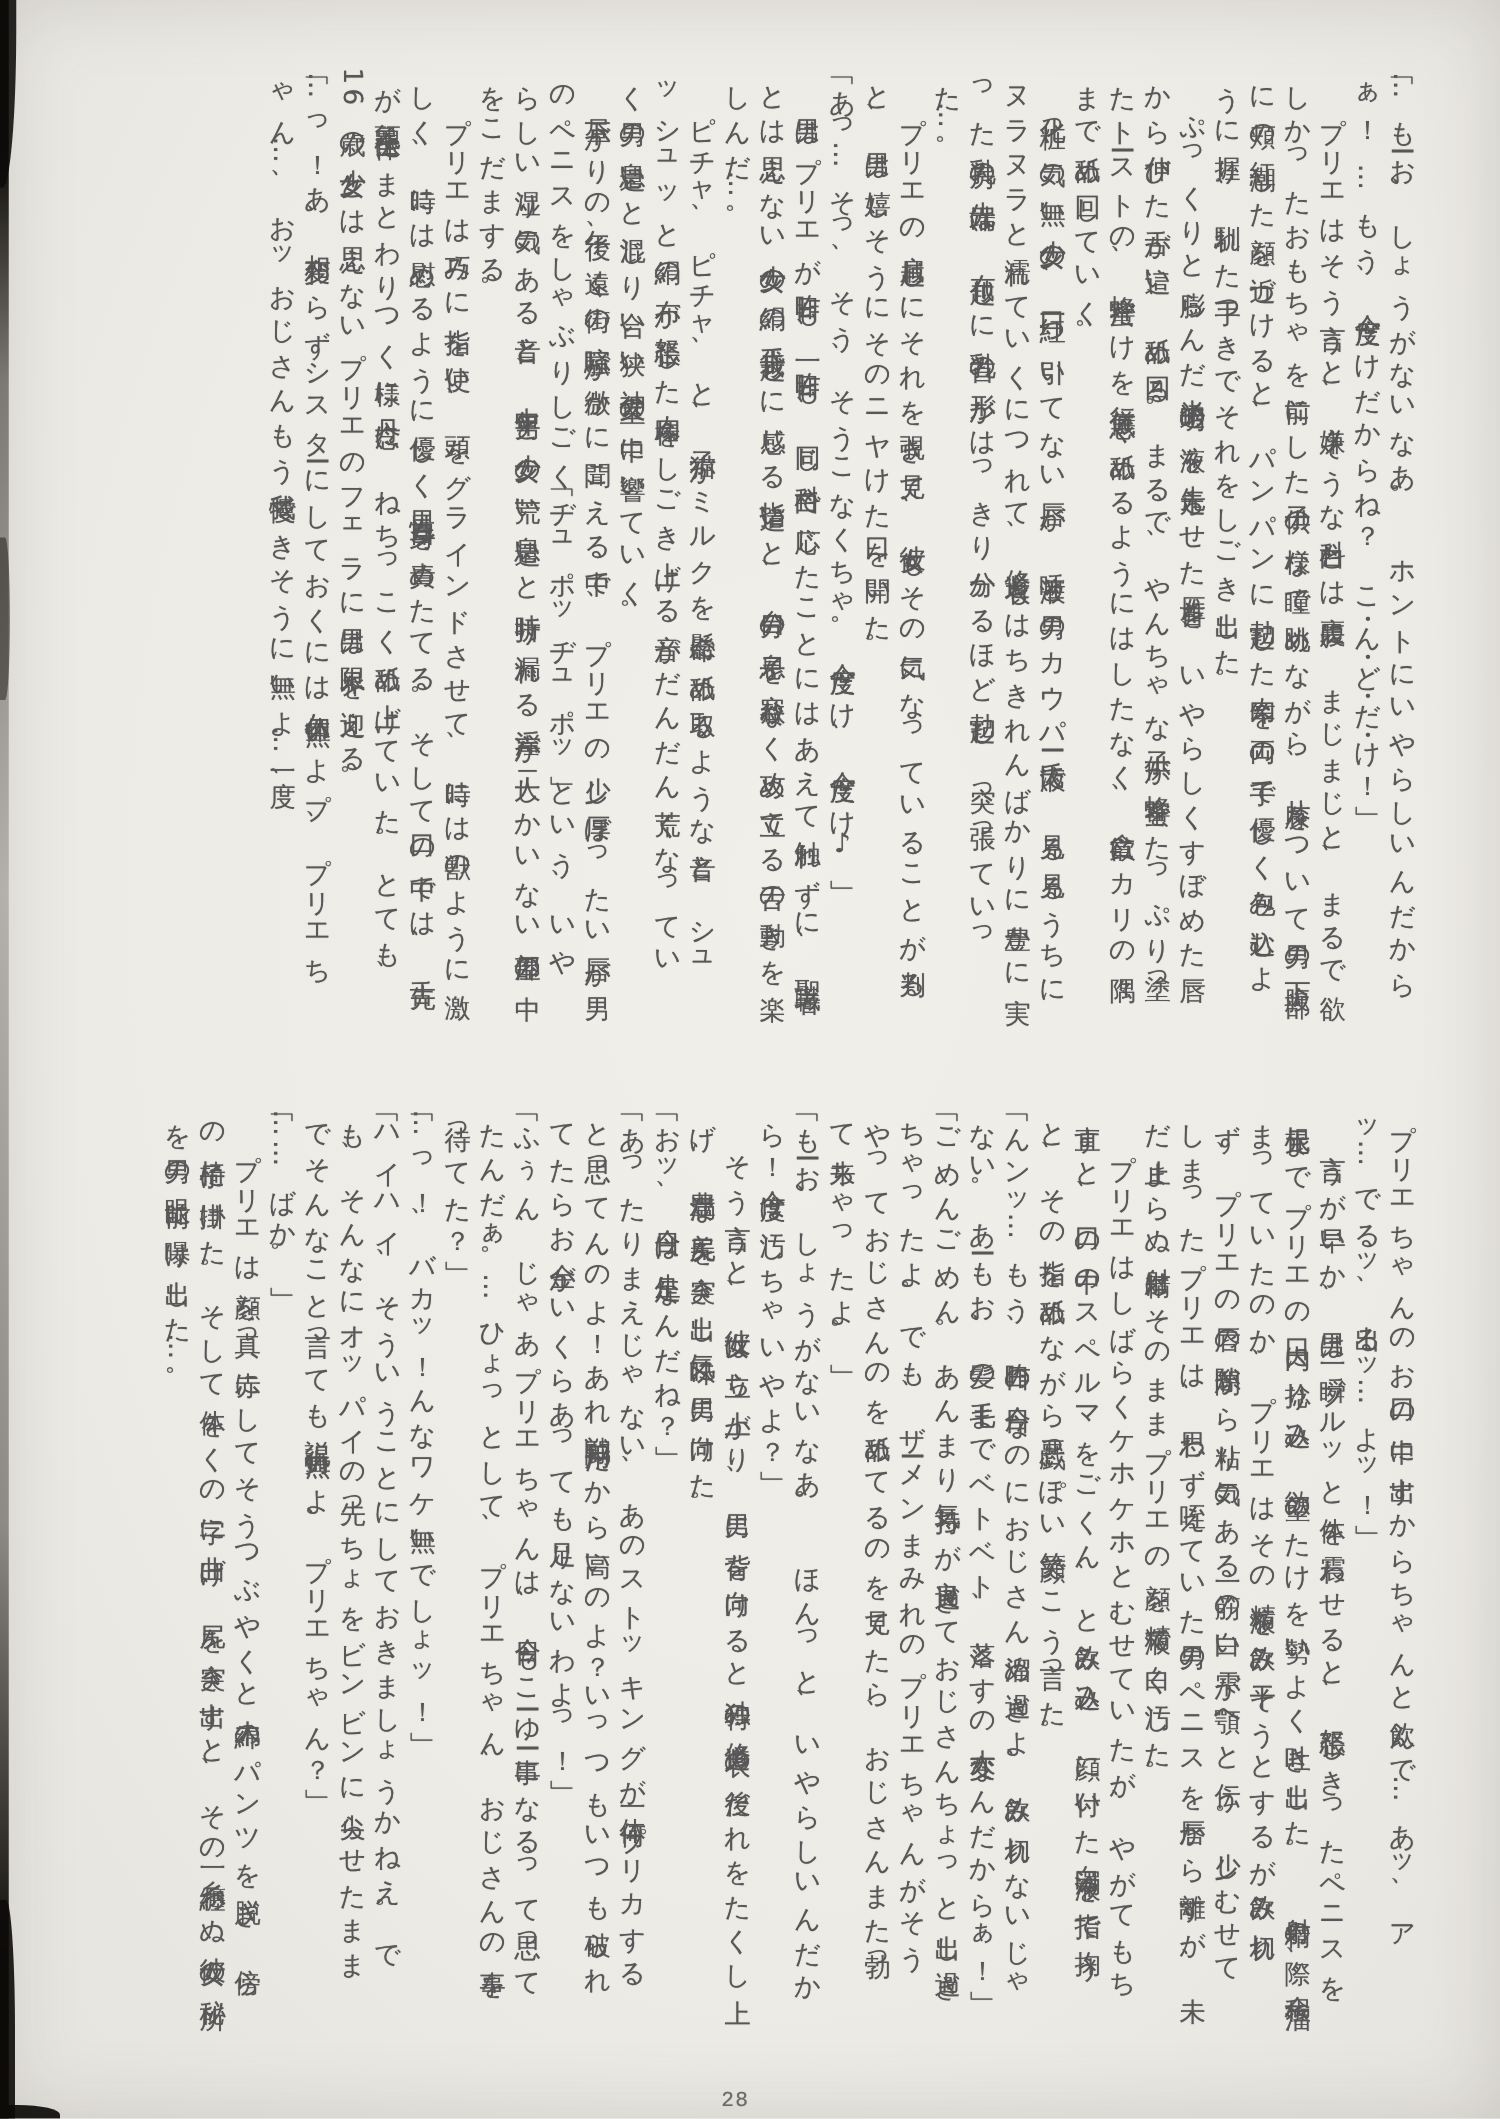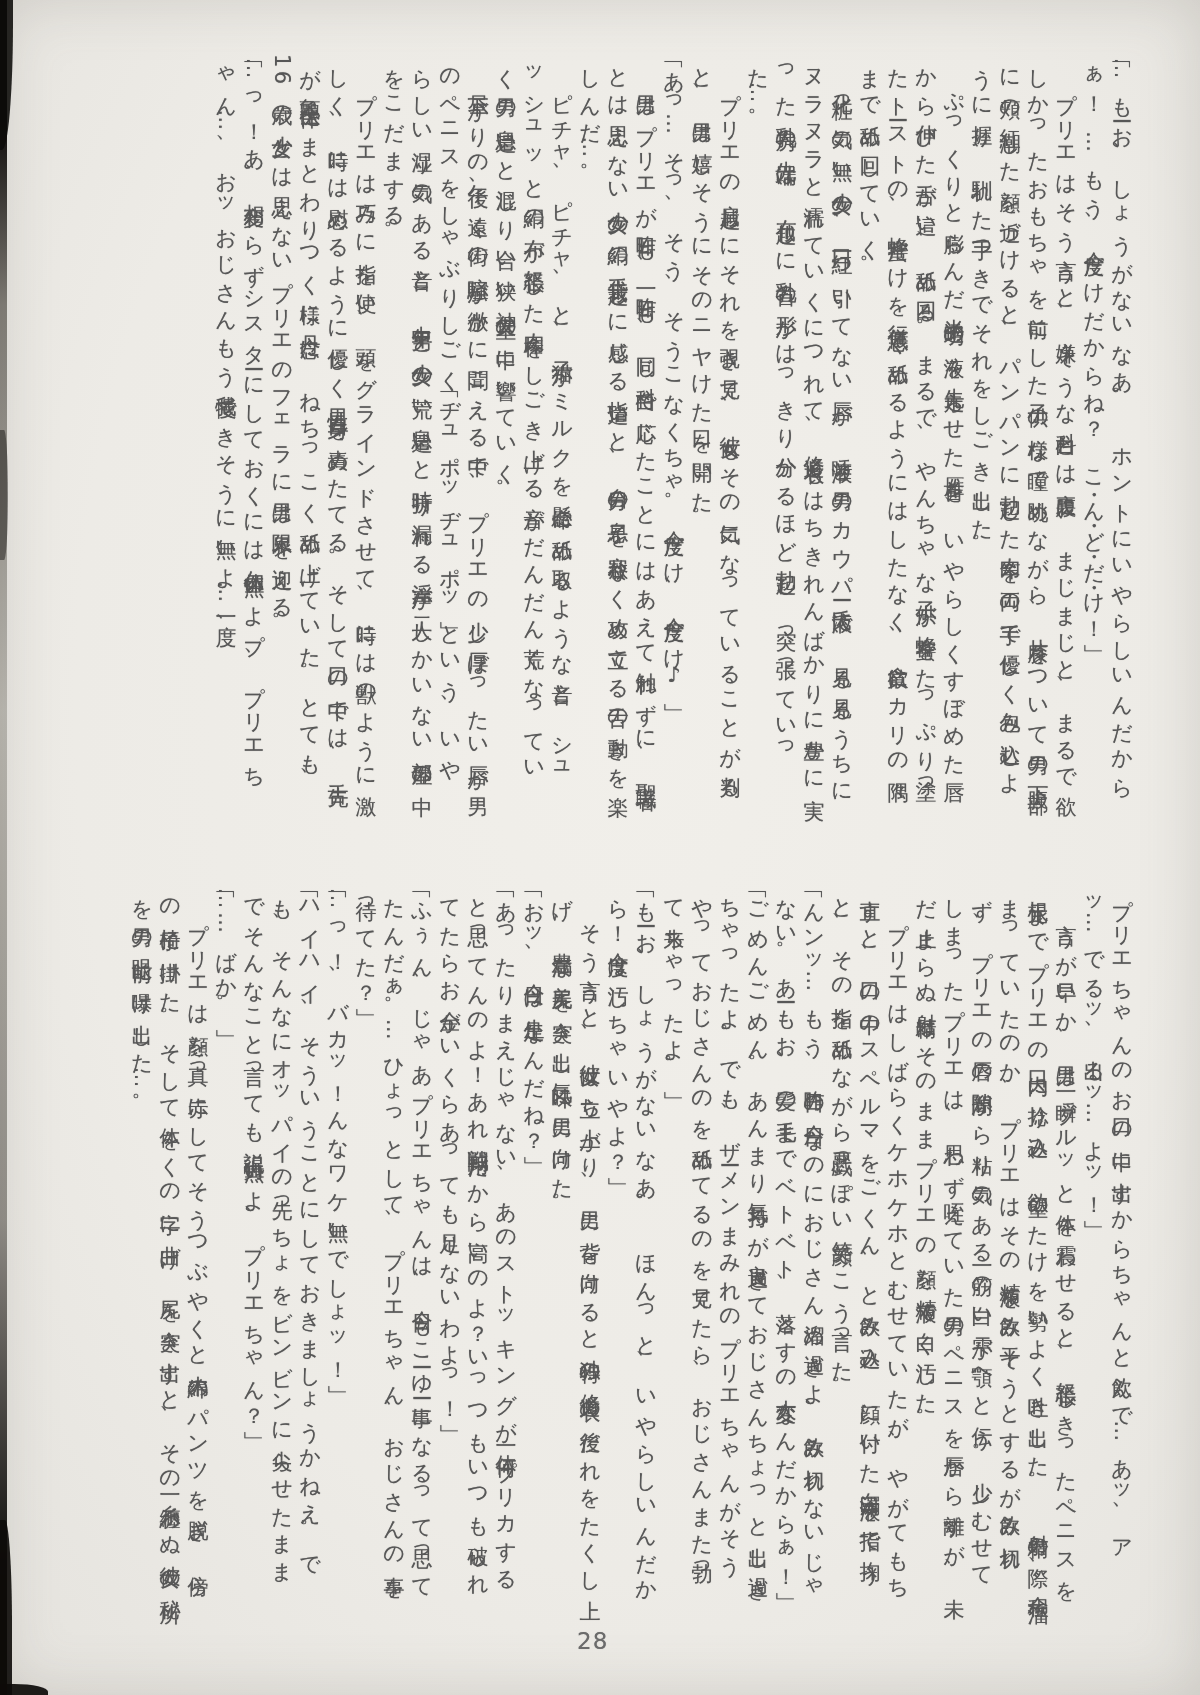--- a/index.html
+++ b/index.html
@@ -40,25 +40,26 @@
     line-height: 28px;        
     letter-spacing: 3.5px;    
     text-shadow: 0 0 .7px rgba(90,90,90,.65);
   }
   .block-top    { top: 54px;  height: 742px; }
   .block-bottom { top: 884px; height: 710px; }
   .text-block p { margin: 0; padding: 0; }
 
   .page-number {
     position: absolute;
-    left: 577px; top: 1628px;
-    font-size: 23px;
+    left: 577px; top: 1672px;
+    font-size: 17px;
     letter-spacing: 1px;
     color: #6b6b6b;
     text-shadow: 0 0 .7px rgba(100,100,100,.6);
+    font-family: Liberation Mono, monospace;
   }
 </style>
 </head>
 <body>
 
 <div class="page">
   <div class="edge-left"></div>
   <div class="edge-blob blob-top"></div>
   <div class="edge-blob blob-mid"></div>
   <div class="edge-blob blob-bottom"></div>

